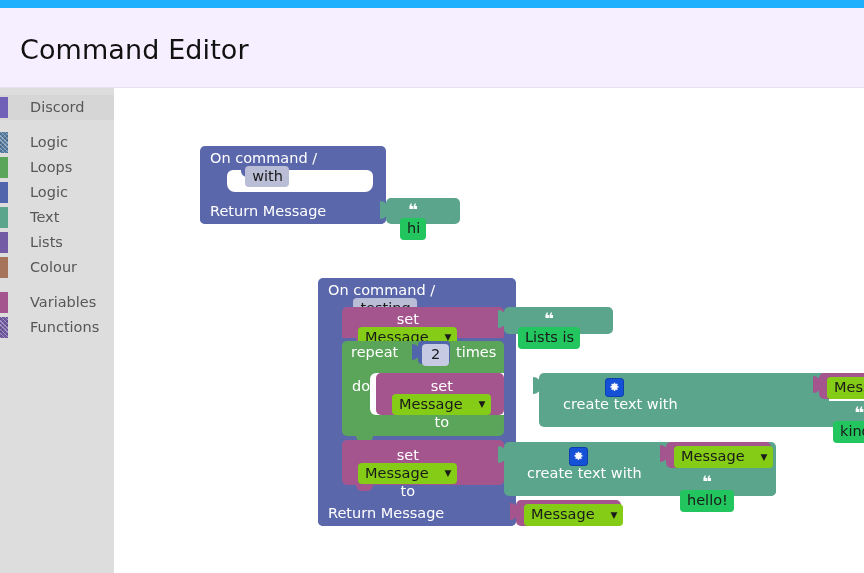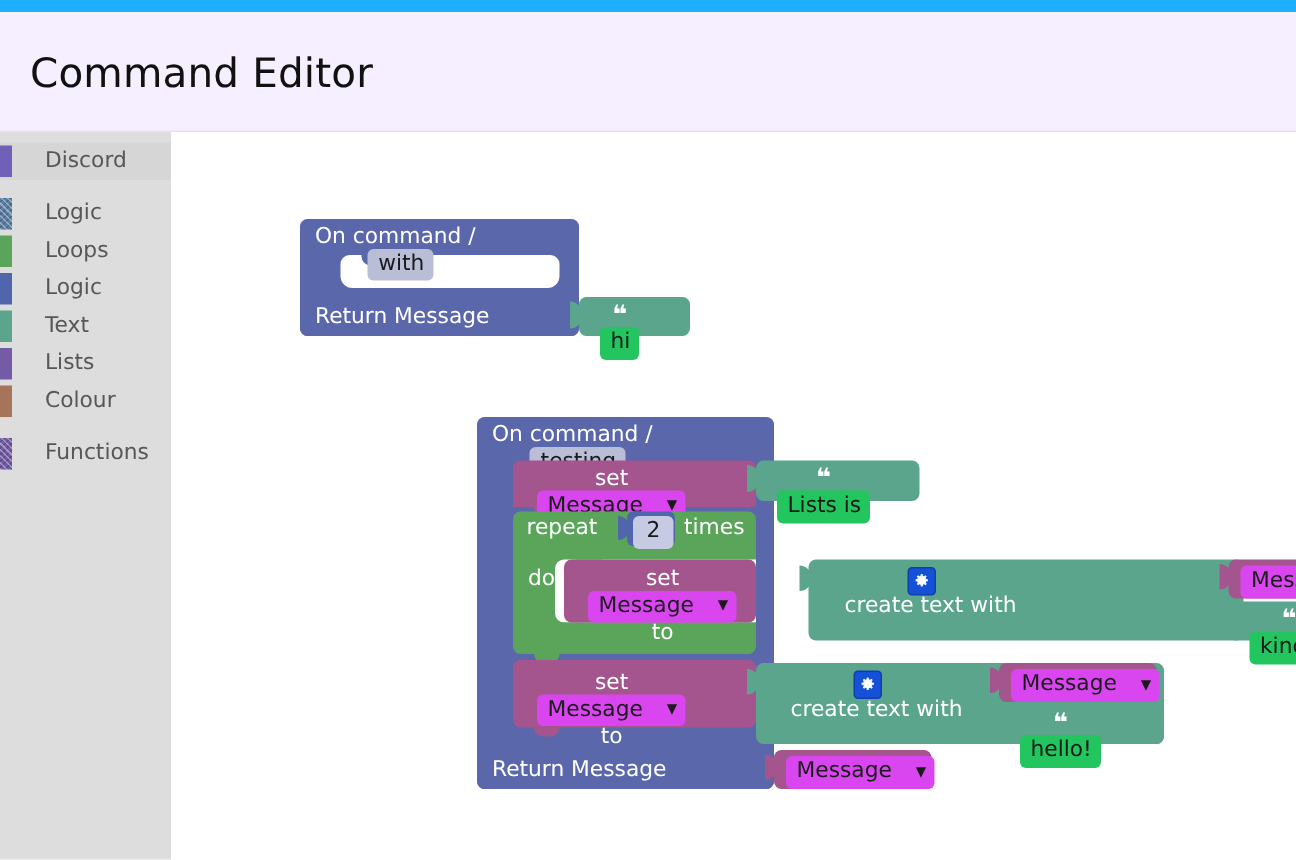--- a/index.html
+++ b/index.html
@@ -36,21 +36,21 @@
   .blk{position:absolute;box-sizing:border-box;}
   .row{position:absolute;display:flex;align-items:center;white-space:nowrap;flex-direction:column;}
   .txt{font-size:14.5px;color:#fff;line-height:1;}
 
   
   .field{
     display:inline-flex;align-items:center;gap:5px;border-radius:4px;
     padding:3px 6px 4px 7px;font-size:14.5px;color:#1a1a1a;line-height:1;
   }
   .field .caret{font-size:9px;line-height:1;position:relative;top:1px;}
-  .f-var{background:#d946ef;gap:16px;}
+  .f-var{background:#84cc16;gap:16px;}
   .f-text{background:#22c55e;}         
   .f-cmd{background:#b9bdd6;}          
   .f-num{background:#c6cbe3;padding:3px 9px 4px 9px;}
 
   .quote{font-size:17px;color:#fff;line-height:1;font-weight:700;position:relative;top:1px;}
 
   
   .gear{
     width:17px;height:17px;border-radius:3px;background:#1551d6;
     display:inline-flex;align-items:center;justify-content:center;
@@ -112,20 +112,24 @@
       <span class="tb-label">Lists</span>
     </div>
 
     <div class="tb-row">
       <span class="tb-swatch" style="background:#a5745b"></span>
       <span class="tb-label">Colour</span>
     </div>
 
     <div class="tb-gap"></div>
 
+    <div class="tb-row">
+      <span class="tb-swatch" style="background:#a5558e"></span>
+      <span class="tb-label">Variables</span>
+    </div>
 
     <div class="tb-row">
       <span class="tb-swatch" style="background:#745ba5;background-image:repeating-linear-gradient(45deg,rgba(255,255,255,.35) 0 1px,transparent 1px 3px),repeating-linear-gradient(-45deg,rgba(0,0,0,.18) 0 1px,transparent 1px 3px)"></span>
       <span class="tb-label">Functions</span>
     </div>
   </div>
 
   <div class="workspace">
 
     <div>

